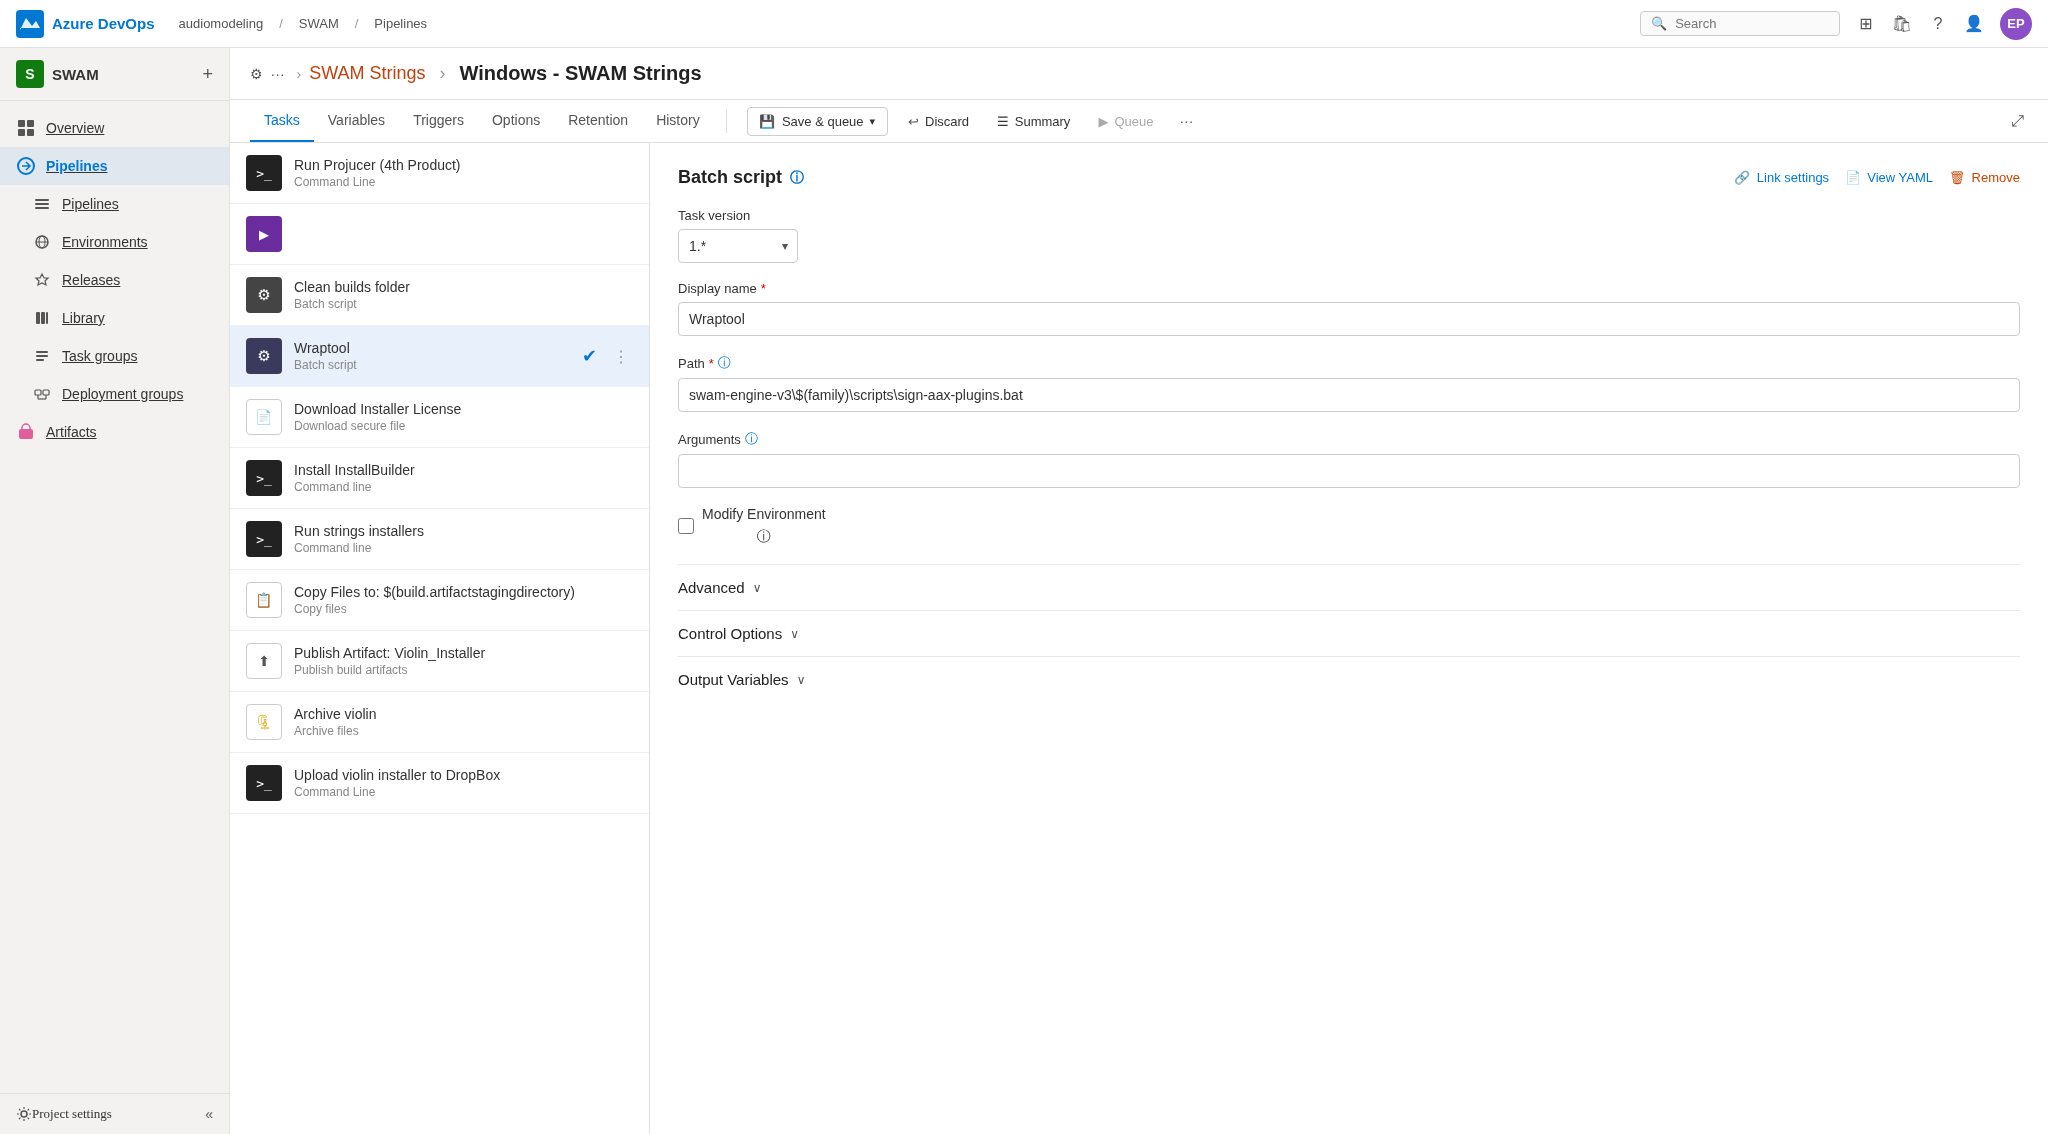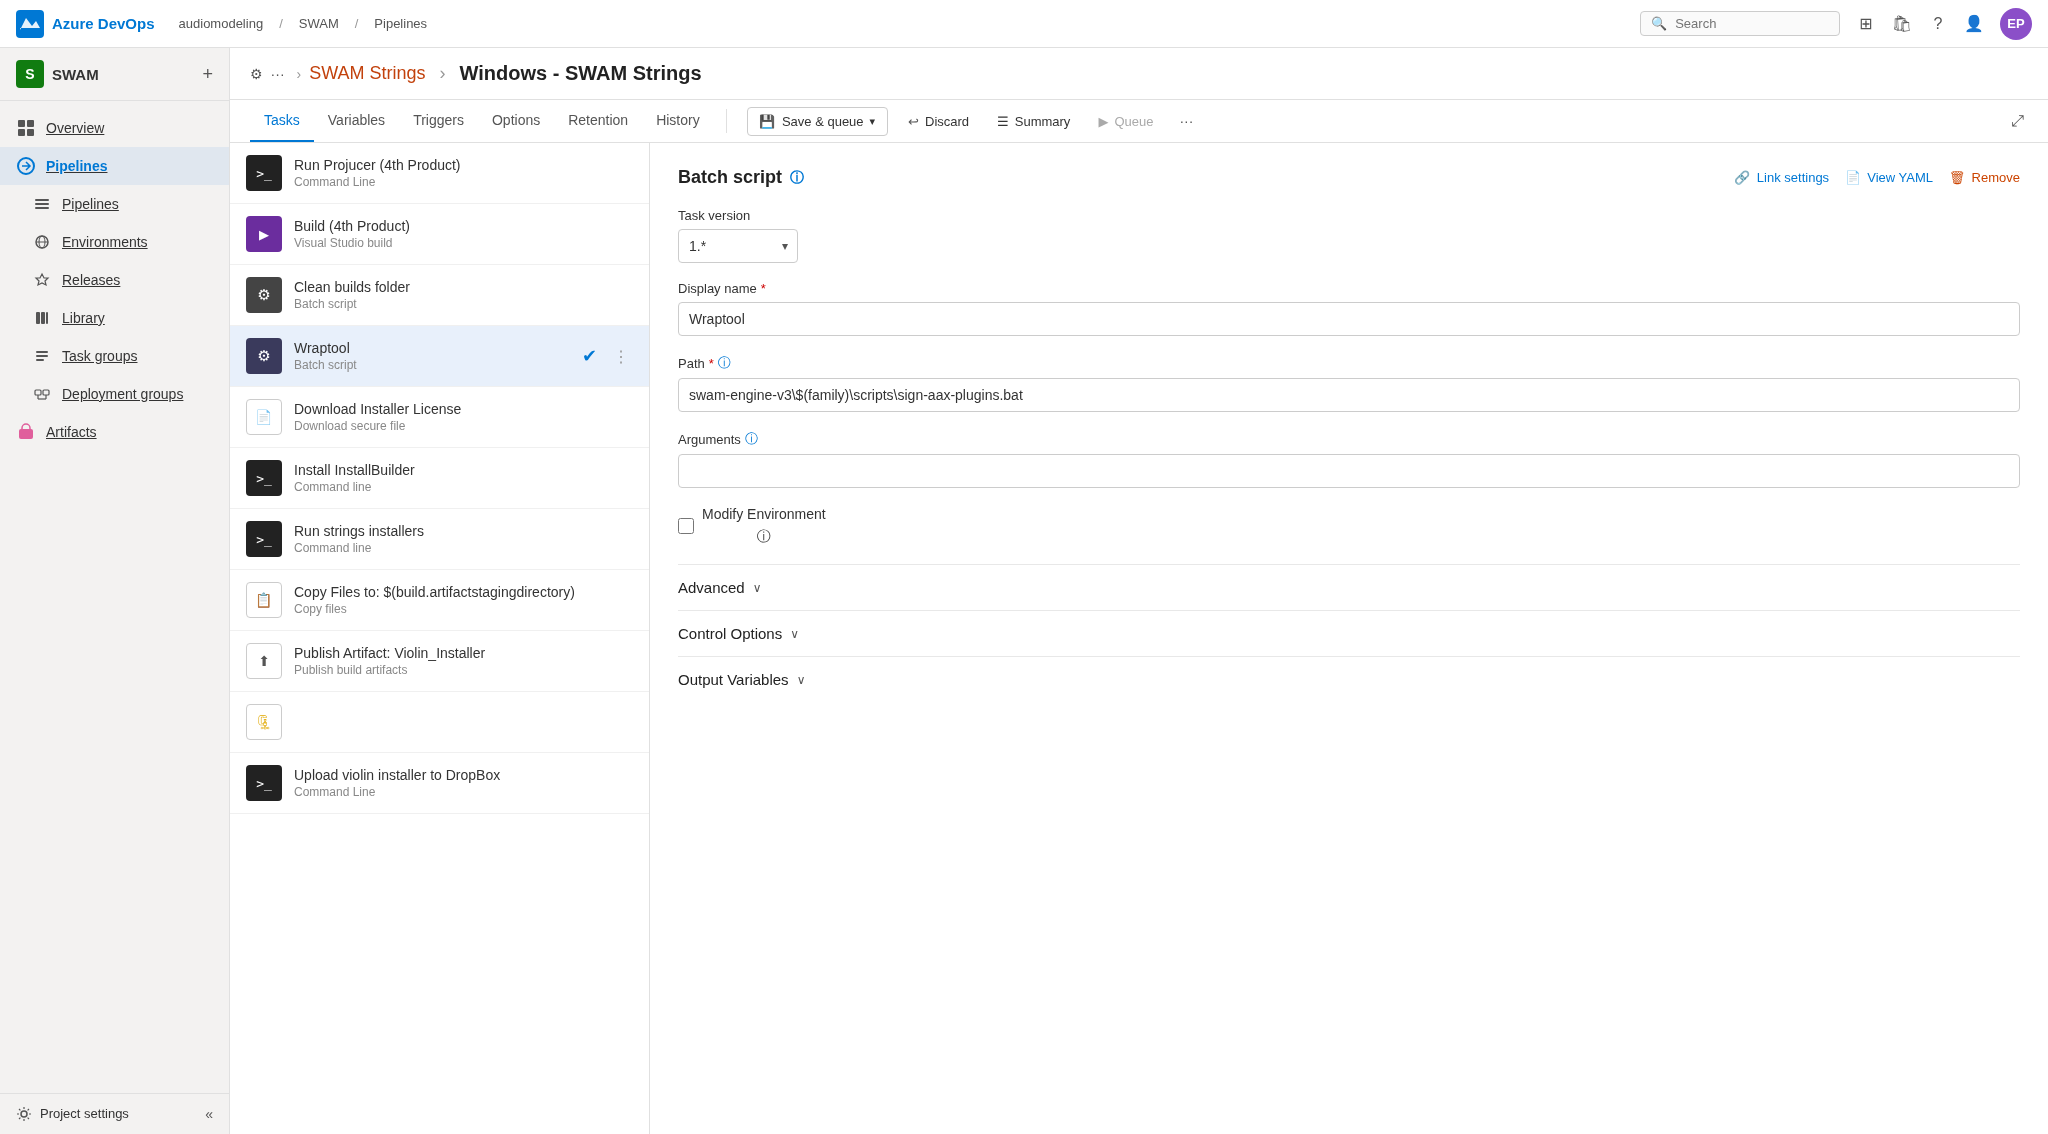--- a/index.html
+++ b/index.html
@@ -43,21 +43,21 @@
     .sidebar-items { flex: 1; padding: 8px 0; text-decoration: underline; }
     .sidebar-item {
       display: flex; align-items: center; gap: 10px; padding: 9px 16px;
       cursor: pointer; border-radius: 0; color: #333; font-size: 14px;
     }
     .sidebar-item.active { background: #e0e7ef; color: #0078d4; font-weight: 600; }
     .sidebar-item .item-icon { width: 20px; height: 20px; display: flex; align-items: center; justify-content: center; flex-shrink: 0; }
     .sidebar-footer {
       padding: 12px 16px; border-top: 1px solid #e0e0e0; display: flex; align-items: center; justify-content: space-between;
     }
-    .sidebar-footer-item { display: flex; align-items: flex-start; gap: 8px; cursor: pointer; color: #333; font-size: 13px; }
+    .sidebar-footer-item { display: flex; align-items: flex-start; gap: 0; cursor: pointer; color: #333; font-size: 13px; font-family: Liberation Serif, serif; }
 
     
     .content-area { flex: 1; display: flex; flex-direction: column; overflow: hidden; }
 
     
     .page-header {
       display: flex; align-items: center; padding: 14px 20px; border-bottom: 1px solid #e0e0e0; gap: 8px;
     }
     .page-header-icon { color: #555; font-size: 14px; }
     .page-header-dots { color: #555; cursor: pointer; font-size: 14px; margin-right: 4px; }
@@ -359,24 +359,20 @@
         <div class="task-item">
           <div class="task-icon black" style="font-size:13px;font-family:monospace;">&gt;_</div>
           <div class="task-info">
             <div class="task-name">Run Projucer (4th Product)</div>
             <div class="task-subtitle">Command Line</div>
           </div>
         </div>
 
         <div class="task-item">
           <div class="task-icon vs" style="font-size:13px;color:#fff;">▶</div>
-          <div class="task-info">
-            <div class="task-name">Build (4th Product)</div>
-            <div class="task-subtitle">Visual Studio build</div>
-          </div>
         </div>
 
         <div class="task-item">
           <div class="task-icon gear" style="font-size:15px;">⚙</div>
           <div class="task-info">
             <div class="task-name">Clean builds folder</div>
             <div class="task-subtitle">Batch script</div>
           </div>
         </div>
 
@@ -425,20 +421,24 @@
         <div class="task-item">
           <div class="task-icon publish" style="font-size:14px;color:#555;">⬆</div>
           <div class="task-info">
             <div class="task-name">Publish Artifact: Violin_Installer</div>
             <div class="task-subtitle">Publish build artifacts</div>
           </div>
         </div>
 
         <div class="task-item">
           <div class="task-icon archive" style="font-size:14px;">🗜</div>
+          <div class="task-info">
+            <div class="task-name">Archive violin</div>
+            <div class="task-subtitle">Archive files</div>
+          </div>
         </div>
 
         <div class="task-item">
           <div class="task-icon black" style="font-size:13px;font-family:monospace;">&gt;_</div>
           <div class="task-info">
             <div class="task-name">Upload violin installer to DropBox</div>
             <div class="task-subtitle">Command Line</div>
           </div>
         </div>
 

